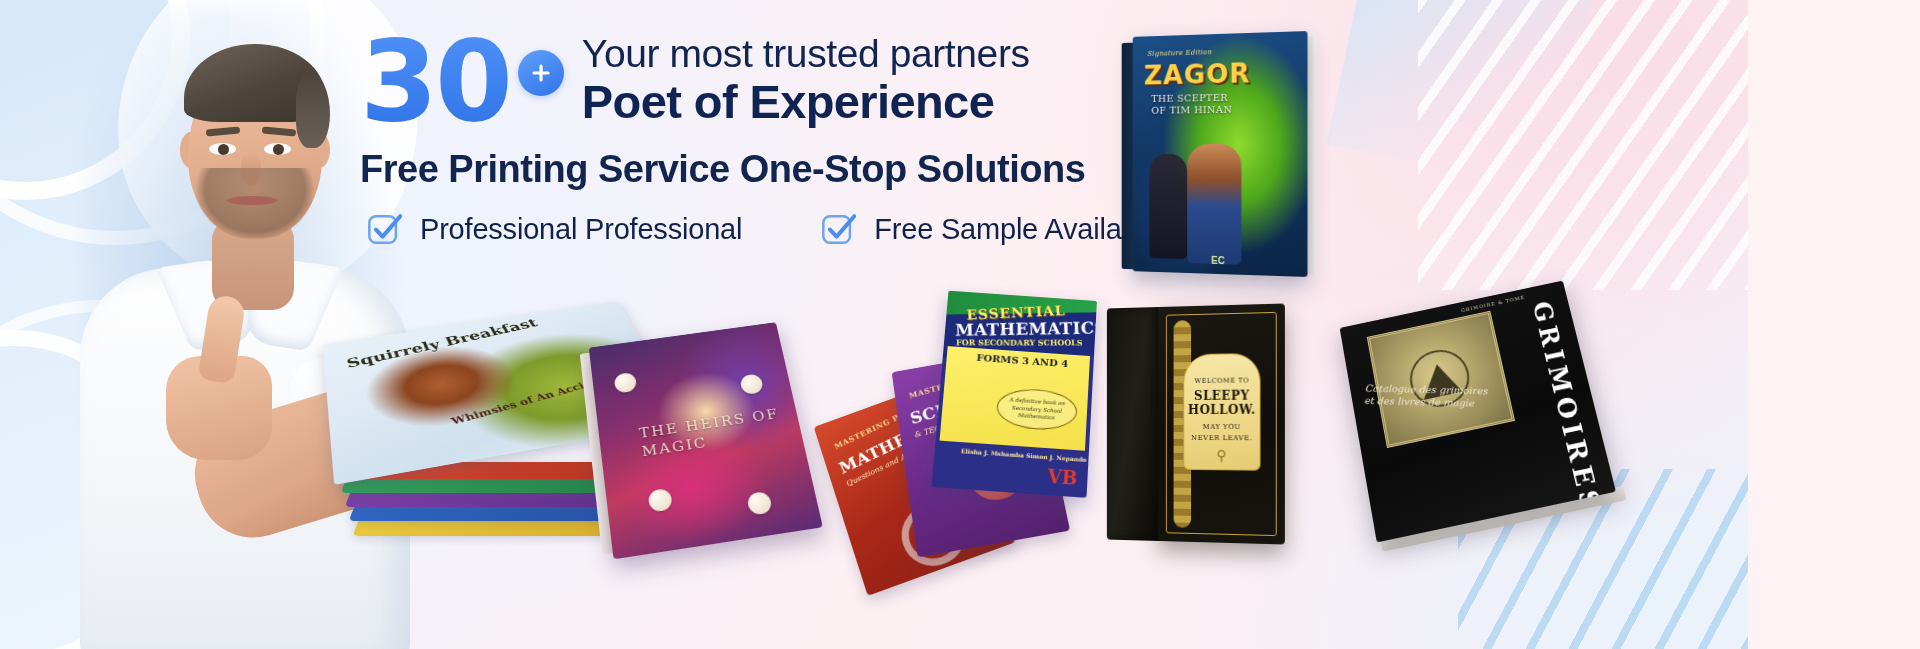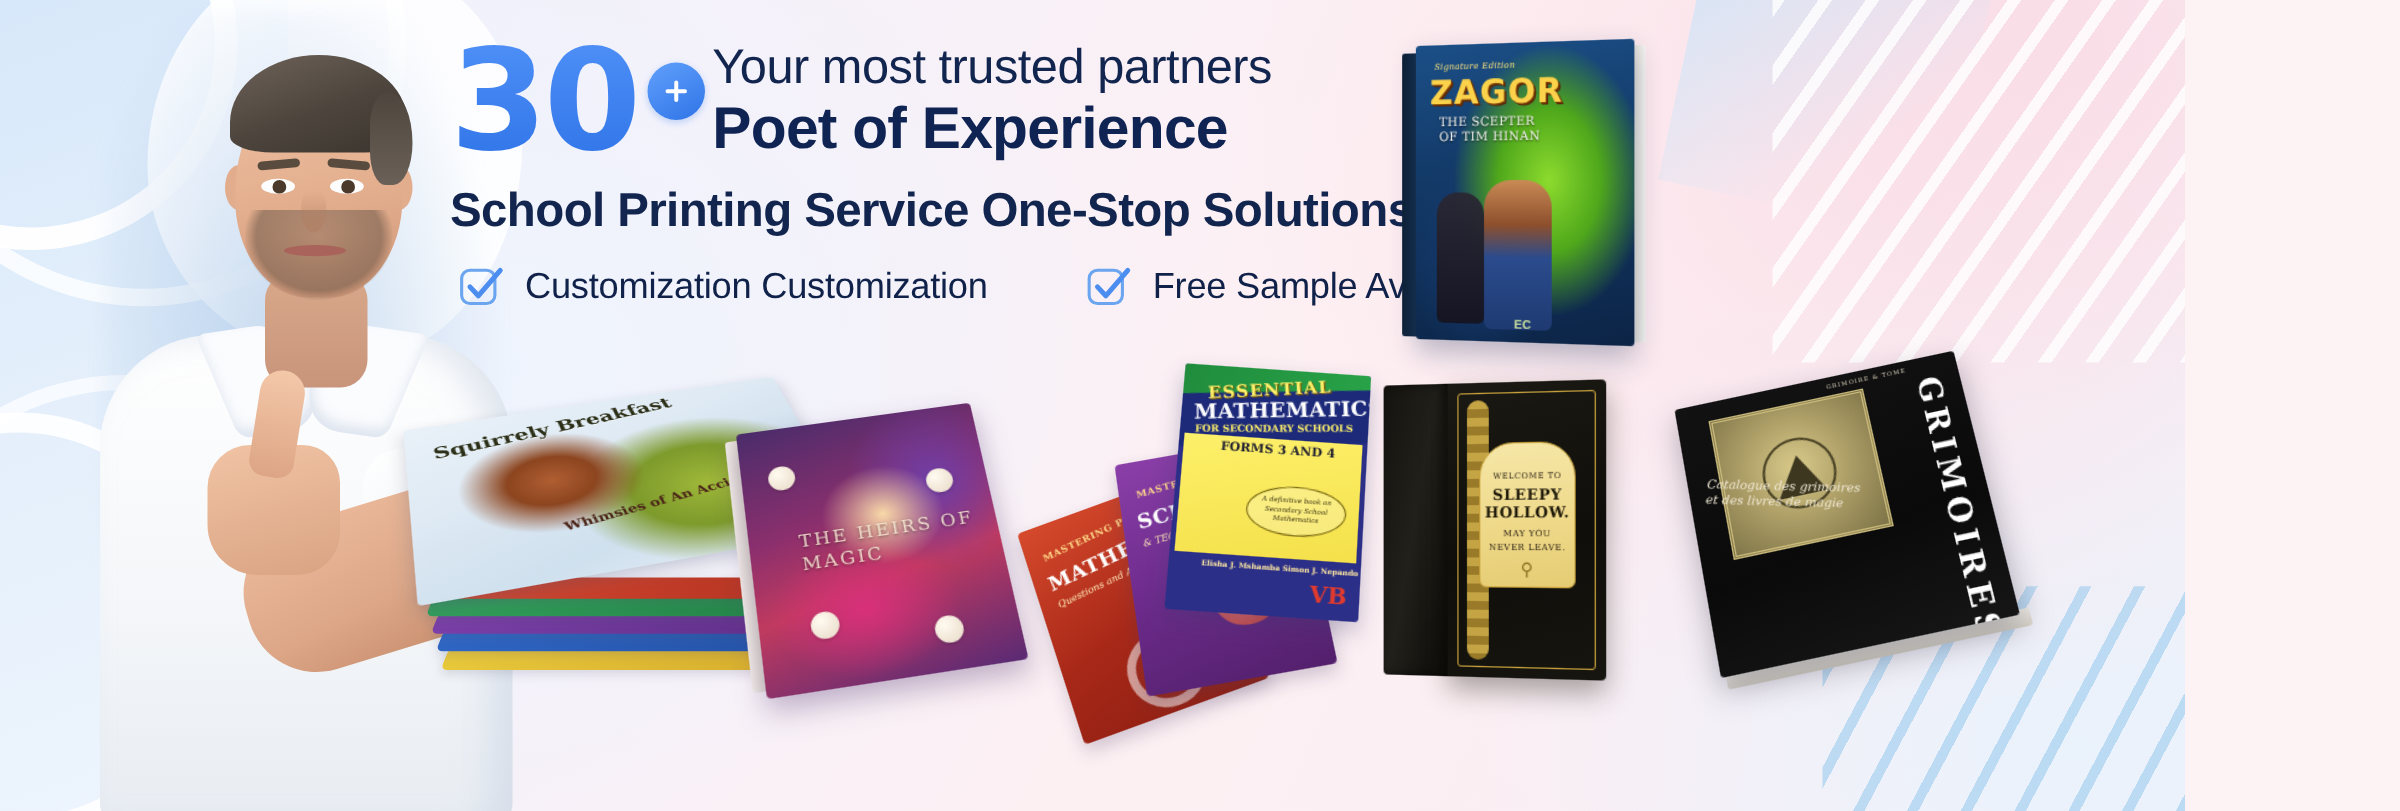--- a/index.html
+++ b/index.html
@@ -156,21 +156,21 @@
     padding-right:2px;
   }
   .plus-badge{
     width:46px; height:46px; border-radius:50%; flex:0 0 46px;
     background:linear-gradient(150deg,#60a0fb 0%,#2f74e8 100%);
     display:flex; align-items:center; justify-content:center;
     margin-top:22px; margin-left:6px;
     box-shadow:0 2px 6px rgba(47,116,232,.28);
   }
   .plus-badge svg{ width:24px; height:24px; display:block;}
-  .head-right{ margin-left:6px; padding-top:4px; }
+  .head-right{ margin-left:18px; padding-top:4px; }
   .h-line1{
     font-size:39px; line-height:1.12; color:#12254f; font-weight:400;
     letter-spacing:-.4px; white-space:nowrap;
   }
   .h-line2{
     font-size:47px; line-height:1.08; color:#0f2452; font-weight:700;
     letter-spacing:-.6px; white-space:nowrap; margin-top:1px;
   }
   .h-line3{
     margin-top:12px; font-size:38px; font-weight:700; color:#12254f;
@@ -434,31 +434,31 @@
         <svg viewBox="0 0 24 24" aria-hidden="true">
           <path d="M12 5v14M5 12h14" stroke="#ffffff" stroke-width="3.2" stroke-linecap="round"></path>
         </svg>
       </div>
       <div class="head-right">
         <div class="h-line1">Your most trusted partners</div>
         <div class="h-line2">Poet of Experience</div>
       </div>
     </div>
 
-    <div class="h-line3">School Printing Service One-Stop Solutions</div>
+    <div class="h-line3">Free Printing Service One-Stop Solutions</div>
 
     <div class="features">
       <div class="feature">
         <span class="check-box">
           <svg viewBox="0 0 40 40" aria-hidden="true">
             <rect x="3.5" y="5.5" width="28" height="28" rx="7" fill="none" stroke="#6ba4ef" stroke-width="2.6"></rect>
             <path d="M10.5 19.5 L17.5 27 L36 5.5" fill="none" stroke="#4b8ef0" stroke-width="4.2" stroke-linecap="round" stroke-linejoin="round"></path>
           </svg>
         </span>
-        <span class="feature-label">Customization Customization</span>
+        <span class="feature-label">Professional Professional</span>
       </div>
       <div class="feature">
         <span class="check-box">
           <svg viewBox="0 0 40 40" aria-hidden="true">
             <rect x="3.5" y="5.5" width="28" height="28" rx="7" fill="none" stroke="#6ba4ef" stroke-width="2.6"></rect>
             <path d="M10.5 19.5 L17.5 27 L36 5.5" fill="none" stroke="#4b8ef0" stroke-width="4.2" stroke-linecap="round" stroke-linejoin="round"></path>
           </svg>
         </span>
         <span class="feature-label">Free Sample Available</span>
       </div>

